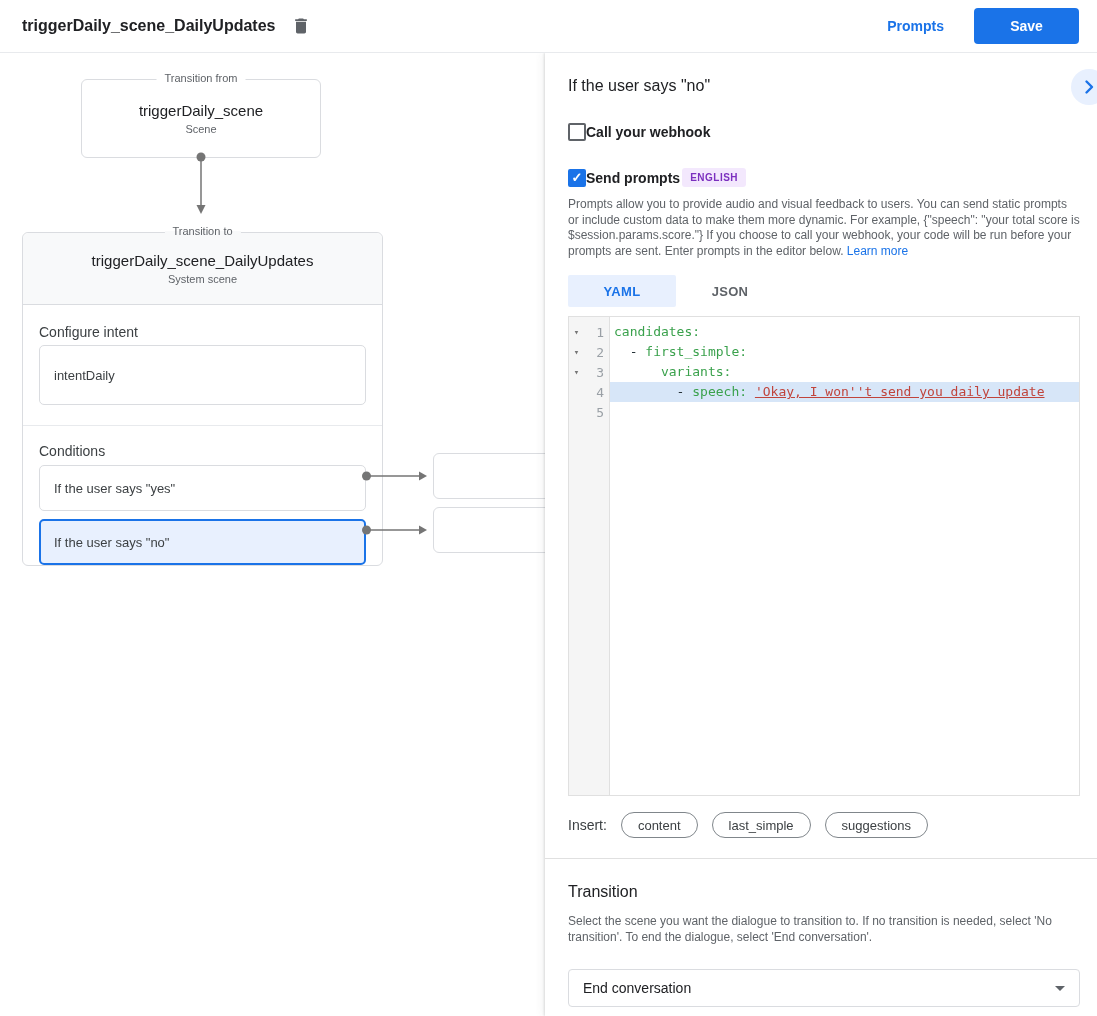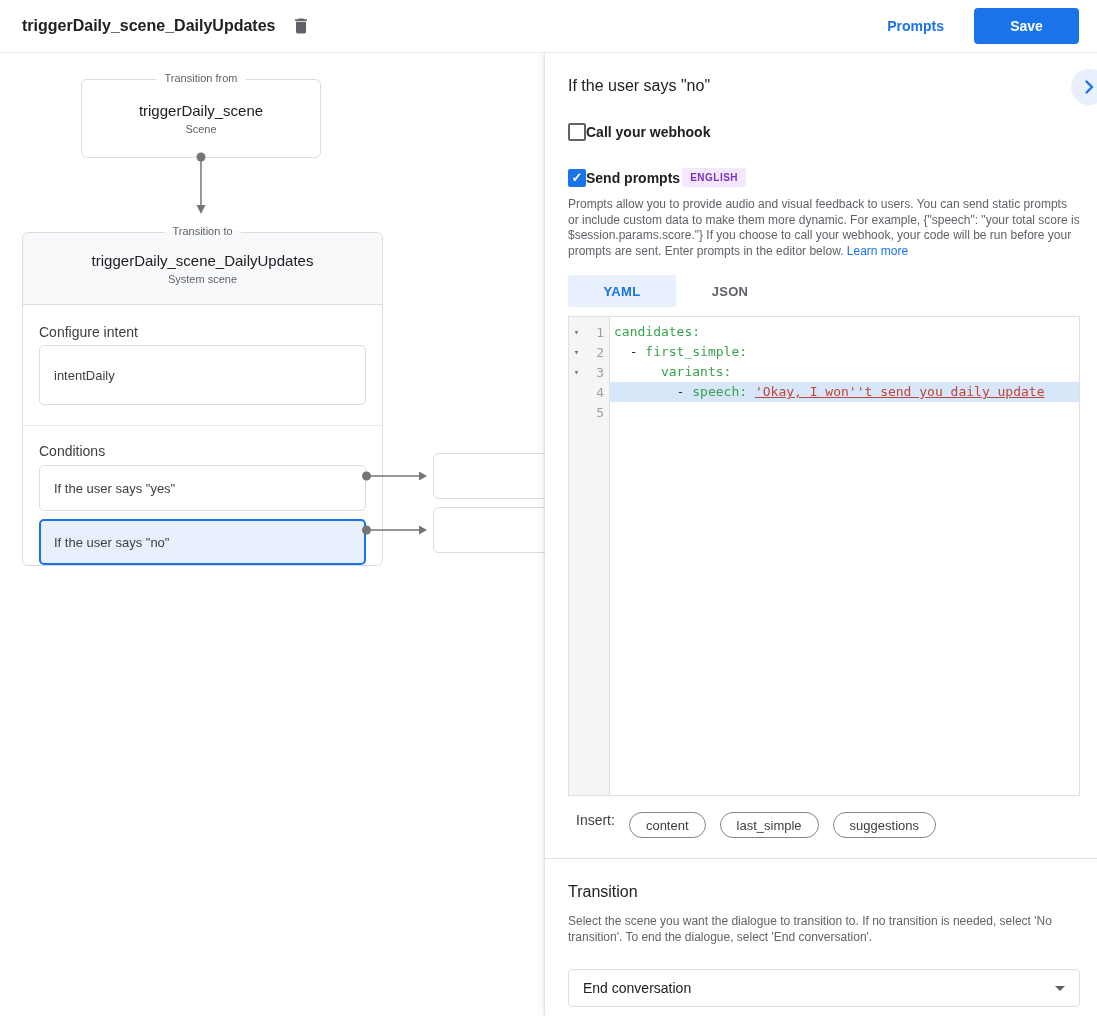--- a/index.html
+++ b/index.html
@@ -86,21 +86,21 @@
   .gutter-row{height:20px;display:flex;align-items:center;}
   .fold{width:15px;text-align:center;font-size:9px;color:#757575;}
   .lnum{flex:1;text-align:right;padding-right:5px;color:#9aa0a6;font-size:13px;}
   .code-col{flex:1;padding-top:5px;overflow:hidden;background:#fff;}
   .code-line{height:20px;line-height:20px;white-space:pre;padding-left:4px;overflow:hidden;}
   .code-line.hl{background:var(--code-highlight);}
   .tk-key{color:var(--code-key);}
   .tk-plain{color:#263238;}
   .tk-string{color:var(--code-string);text-decoration:underline;}
 
-  .insert-row{margin-top:16px;display:flex;gap:14px;margin-left:8px;}
+  .insert-row{margin-top:16px;display:flex;align-items:center;gap:14px;}
   .insert-label{font-size:14px;color:#3c4043;}
   .chip{height:26px;border:1px solid #80868b;border-radius:14px;background:#fff;padding:0 16px;
     display:flex;align-items:center;font-size:13px;color:#3c4043;cursor:pointer;
     font-family:"Liberation Sans",sans-serif;}
 
   .panel-divider{border:none;border-top:1px solid #e0e0e0;margin:20px -17px 0 -23px;}
 
   .transition-title{margin-top:22px;font-size:16px;font-weight:normal;line-height:21px;color:var(--text);}
   .transition-desc{margin-top:12px;font-size:12px;line-height:15.5px;color:var(--gray);}
   .select-box{margin-top:24px;height:38px;border:1px solid var(--border);border-radius:4px;

